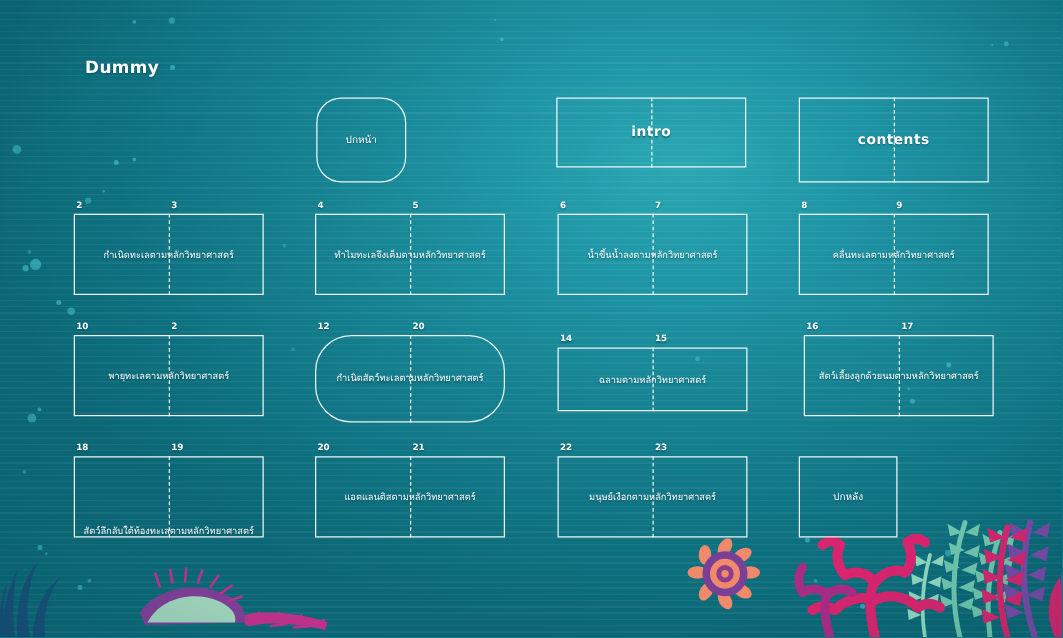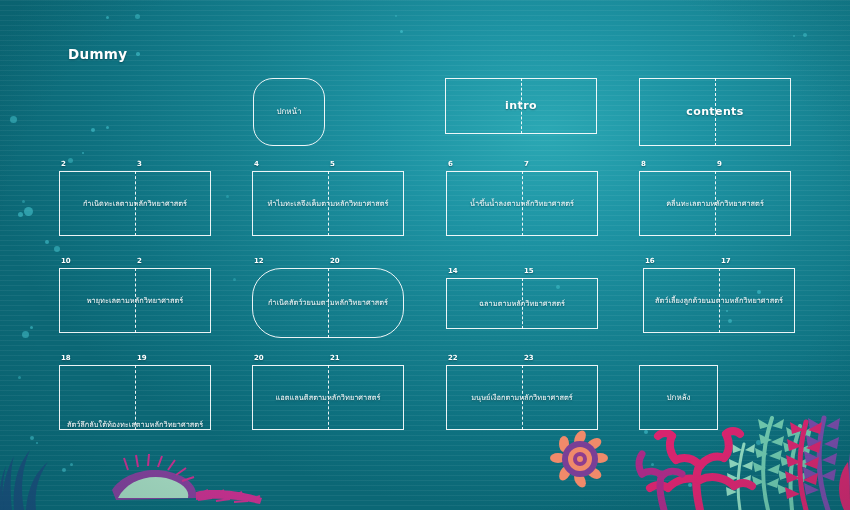--- a/index.html
+++ b/index.html
@@ -318,21 +318,21 @@
     <div class="slide" style="left:59px;top:268px;width:152px;height:65px;">
       <span class="pnum l">10</span>
       <span class="pnum r">2</span>
       <span class="split"></span>
       <span class="lbl">พายุทะเลตามหลักวิทยาศาสตร์</span>
     </div>
     <div class="slide" style="left:252px;top:268px;width:152px;height:70px;border-radius:29px;">
       <span class="pnum l">12</span>
       <span class="pnum r">20</span>
       <span class="split"></span>
-      <span class="lbl">กำเนิดสัตว์วยนมตามหลักวิทยาศาสตร์</span>
+      <span class="lbl">กำเนิดสัตว์ทะเลตามหลักวิทยาศาสตร์</span>
     </div>
     <div class="slide" style="left:446px;top:268px;width:152px;height:51px;margin-top:10px;">
       <span class="pnum l">14</span>
       <span class="pnum r">15</span>
       <span class="split"></span>
       <span class="lbl">ฉลามตามหลักวิทยาศาสตร์</span>
     </div>
     <div class="slide" style="left:643px;top:268px;width:152px;height:65px;">
       <span class="pnum l">16</span>
       <span class="pnum r">17</span>

